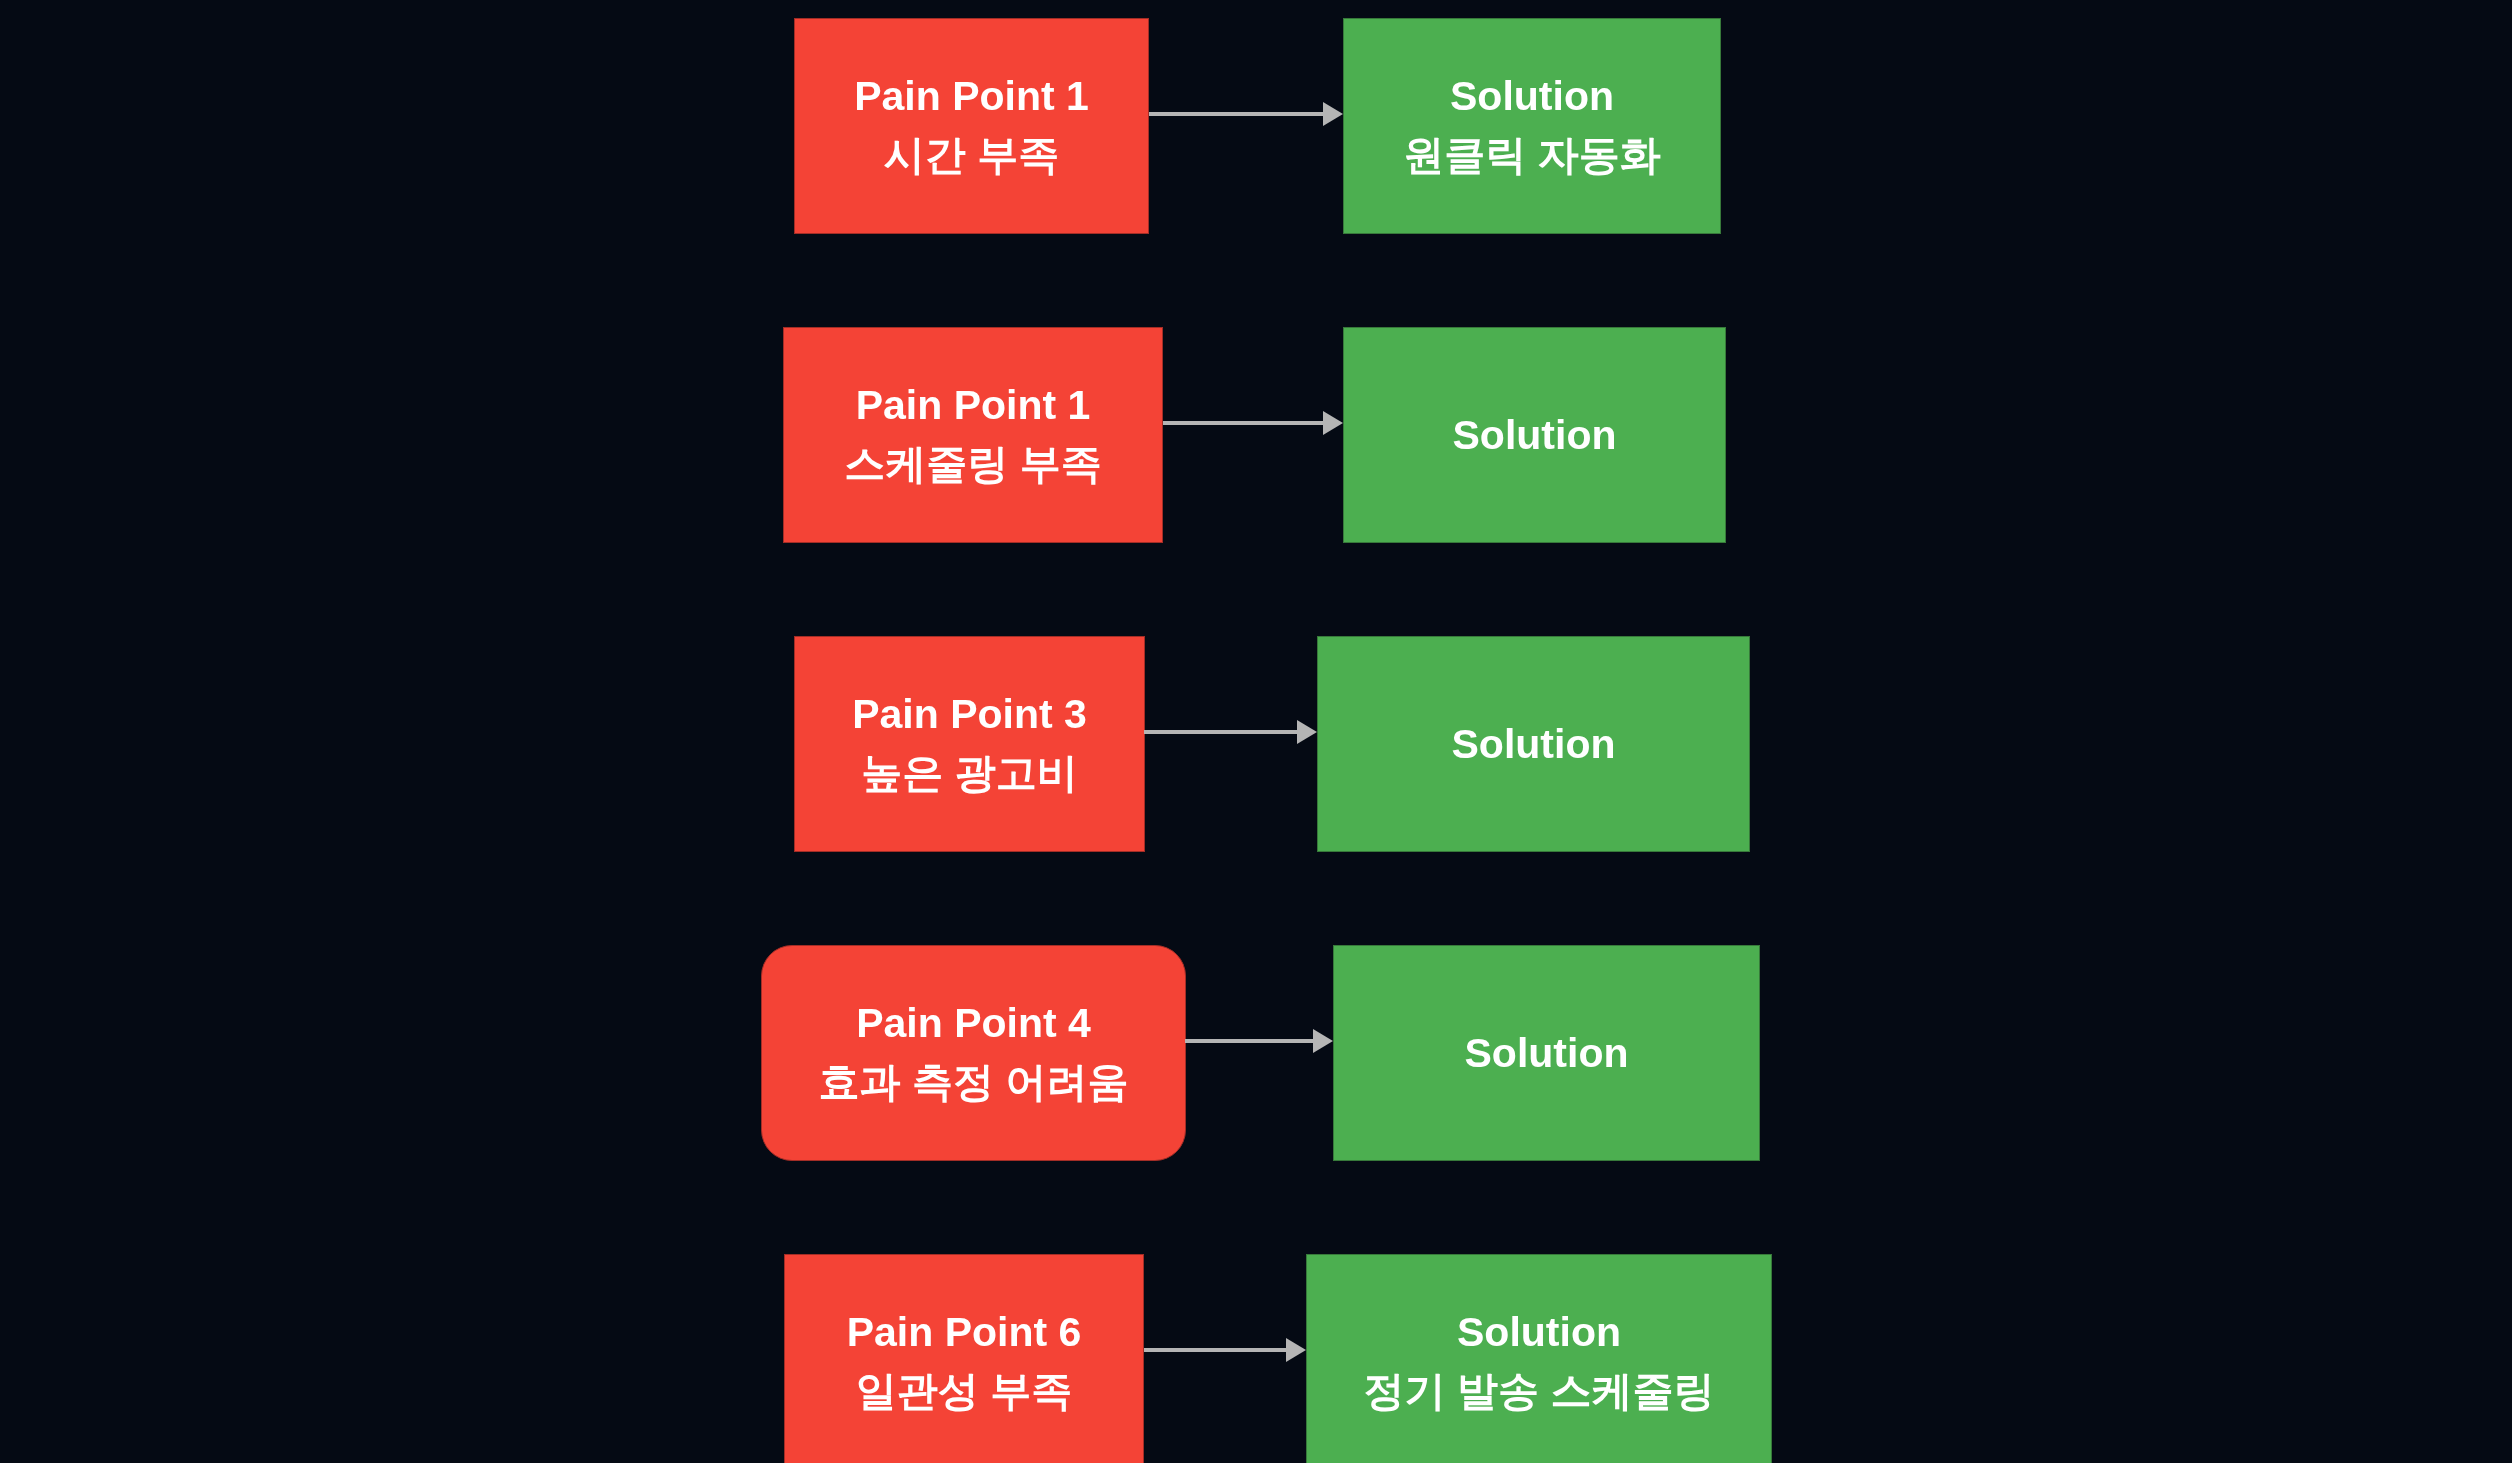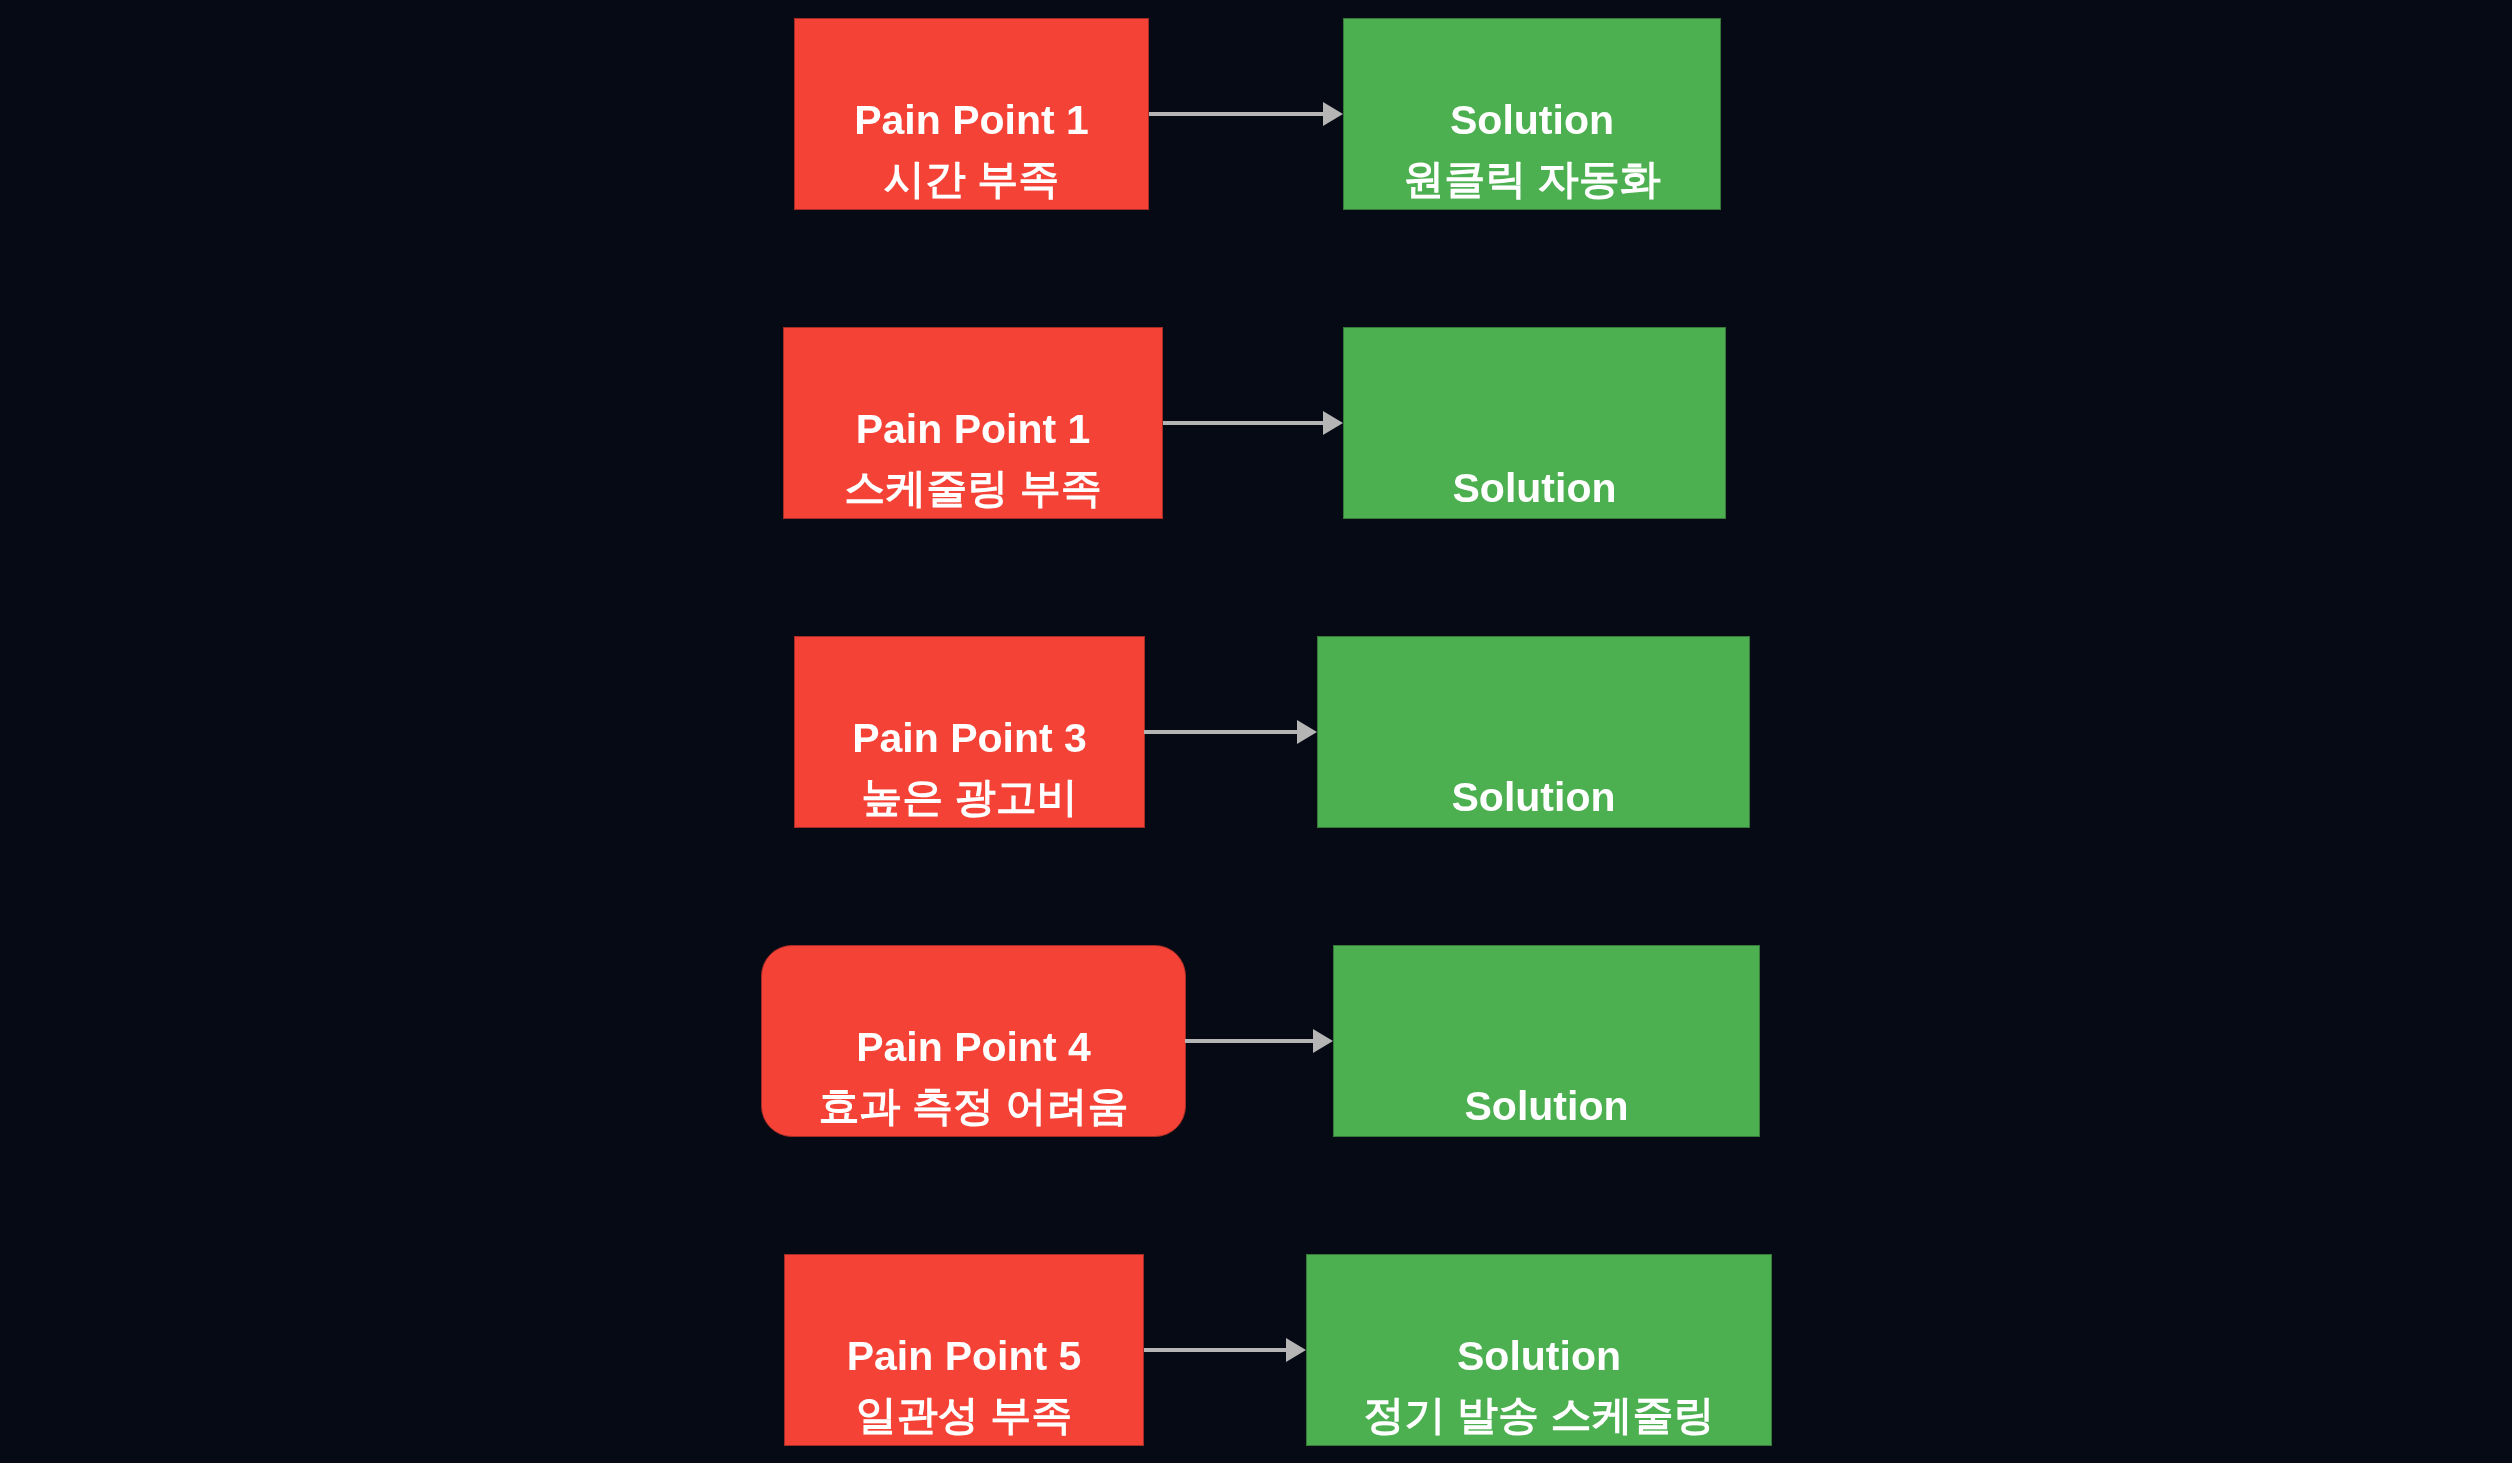--- a/index.html
+++ b/index.html
@@ -10,26 +10,26 @@
   .canvas {
     position: relative;
     width: 2512px;
     height: 1464px;
     background: var(--bg, #050a14);
     overflow: hidden;
     font-family: "Liberation Sans", "DejaVu Sans", sans-serif;
   }
   .node {
     position: absolute;
-    height: 192px;
+    height: 216px;
     box-sizing: border-box;
     display: flex;
     flex-direction: column;
     align-items: center;
-    justify-content: flex-end;
+    justify-content: center;
     text-align: center;
     color: var(--text, #ffffff);
     font-size: 41px;
     font-weight: 600;
     line-height: 59px;
   }
   .node.pain {
     background: var(--pain-fill, #f44336);
     border: 1.8px solid var(--pain-border, #a32d26);
   }
@@ -111,21 +111,21 @@
     </div>
     <div class="arrow" style="left: 1185px; width: 148px; top: 1029px;">
       <div class="shaft"></div>
       <div class="head"></div>
     </div>
     <div class="node solution" style="left: 1333px; top: 945px; width: 427px;">
       <div class="line">Solution</div>
     </div>
 
     <div class="node pain" style="left: 784px; top: 1254px; width: 360px;">
-      <div class="line">Pain Point 5</div>
+      <div class="line">Pain Point 6</div>
       <div class="line">일관성 부족</div>
     </div>
     <div class="arrow" style="left: 1144px; width: 162px; top: 1338px;">
       <div class="shaft"></div>
       <div class="head"></div>
     </div>
     <div class="node solution" style="left: 1306px; top: 1254px; width: 466px;">
       <div class="line">Solution</div>
       <div class="line">정기 발송 스케줄링</div>
     </div>

